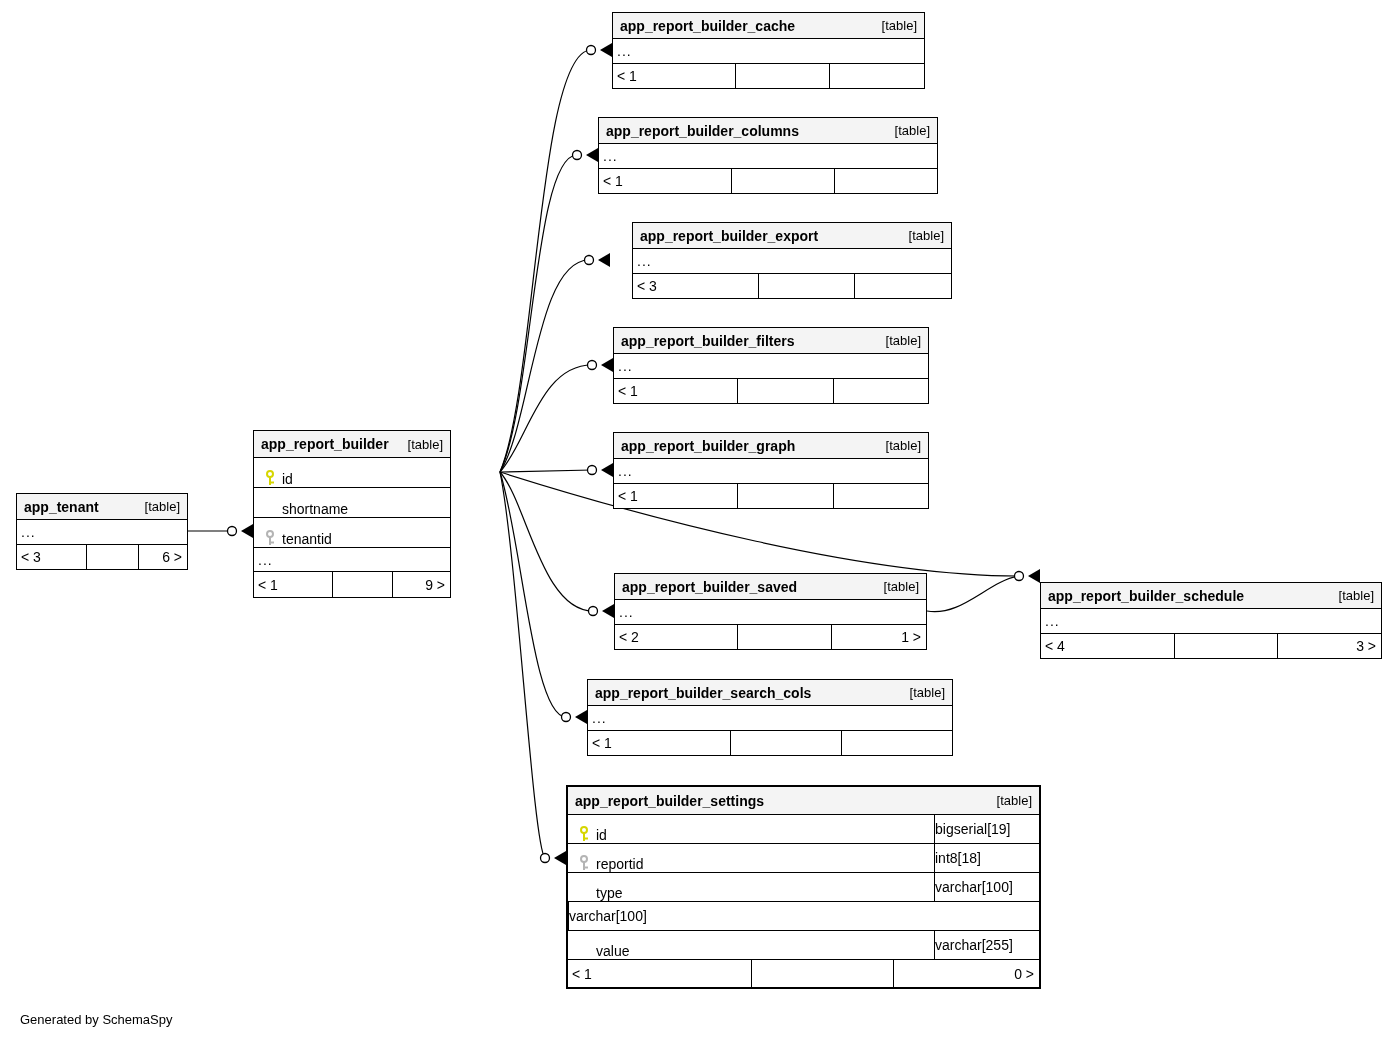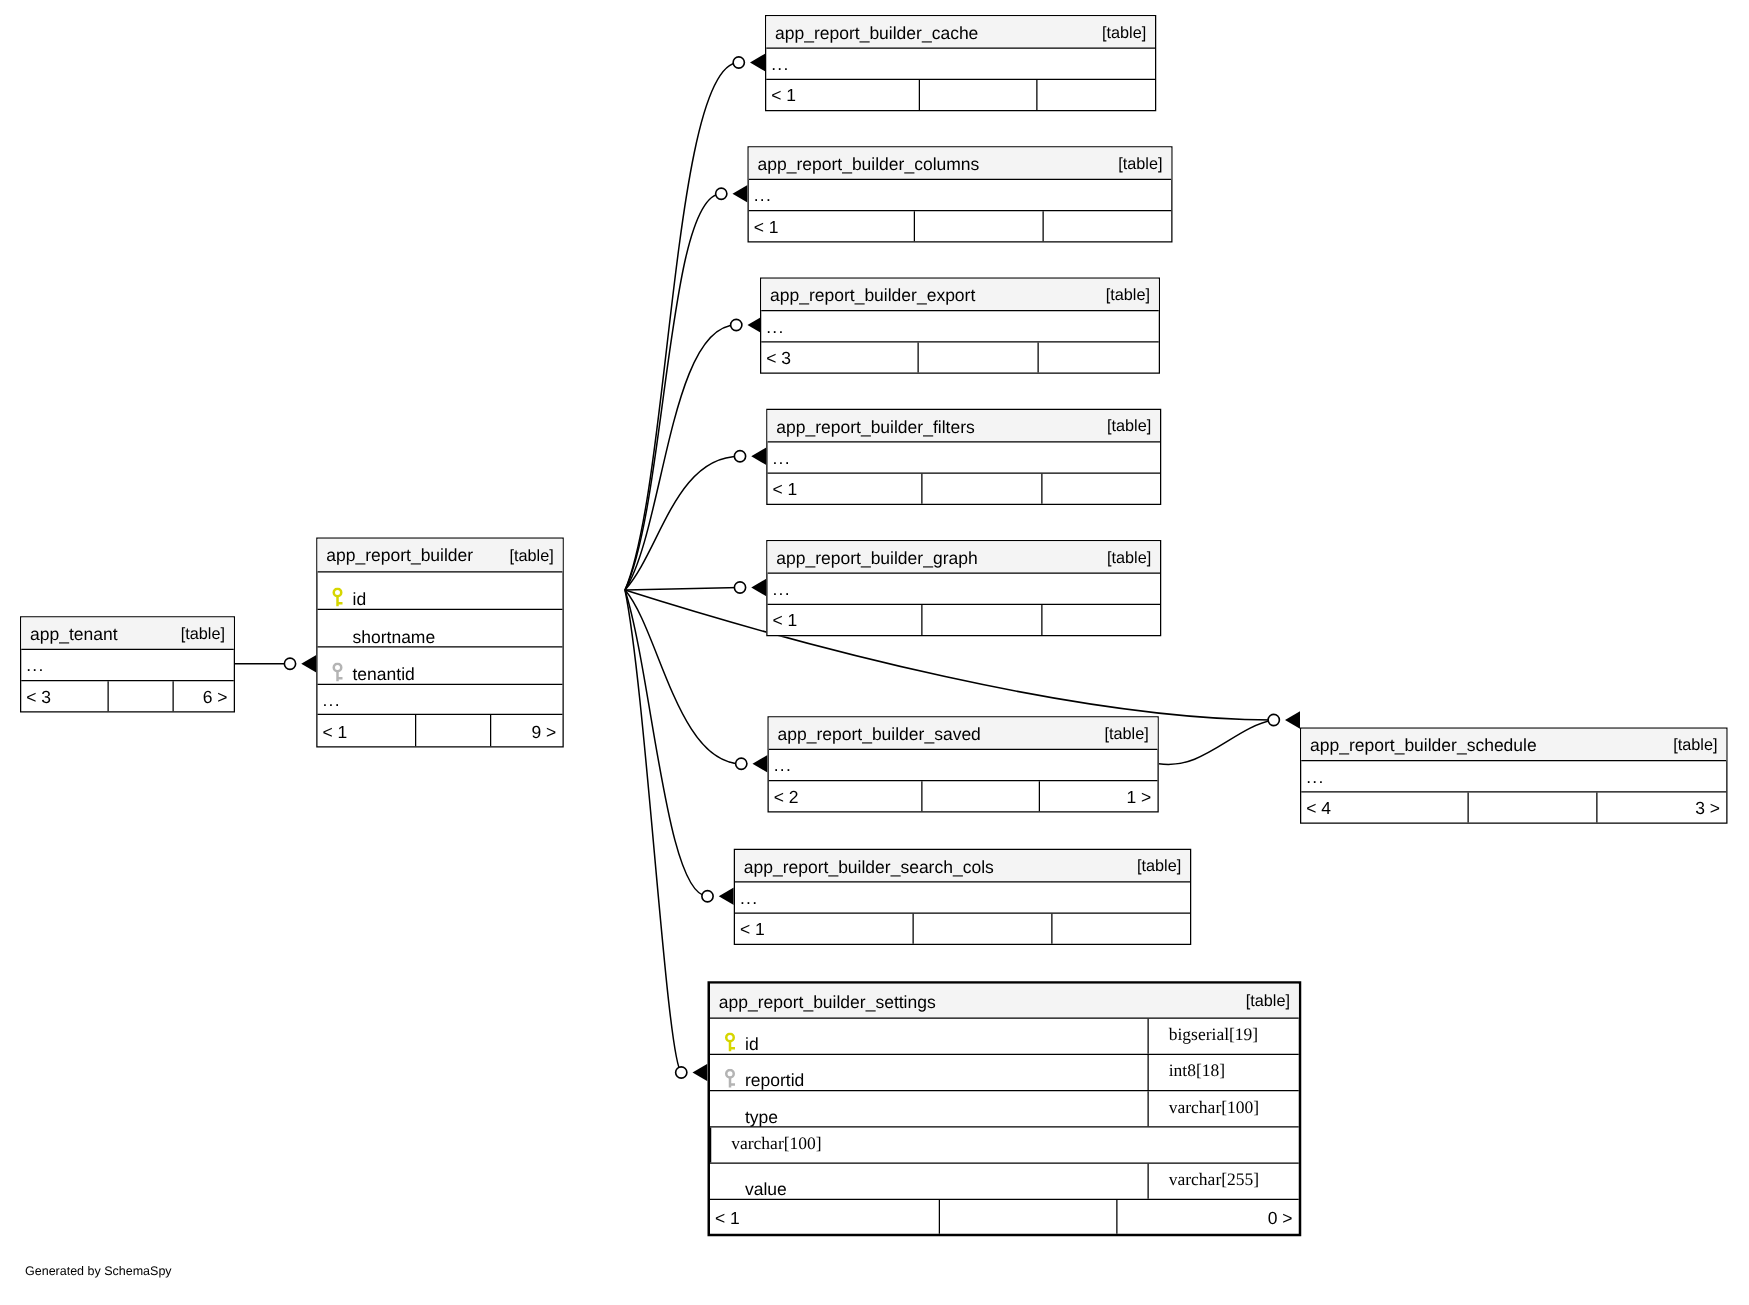--- a/index.html
+++ b/index.html
@@ -7,43 +7,43 @@
           font-family:"Liberation Sans",sans-serif;color:#000;overflow:hidden;}
   svg.edges{position:absolute;left:0;top:0;width:1399px;height:1044px;}
   svg.edges path.rel{fill:none;stroke:#000;stroke-width:1.2px;}
   svg.edges circle.dot{fill:#fff;stroke:#000;stroke-width:1.3px;}
   svg.edges polygon.crow{fill:#000;stroke:none;}
 
   .tbl{position:absolute;background:#fff;border:1px solid #000;box-sizing:border-box;font-size:14px;}
   .tbl.focus{border-width:2px;}
   .thead{display:flex;justify-content:space-between;align-items:center;
          background:#f4f4f4;border-bottom:1px solid #000;height:25px;padding:0 7px;}
-  .tname{font-weight:normal;white-space:nowrap;}
+  .tname{font-weight:bold;white-space:nowrap;}
   .ttag{font-size:13px;margin-left:14px;white-space:nowrap;}
   .ellrow{display:flex;align-items:center;height:24px;border-bottom:1px solid #000;padding-left:4px;letter-spacing:1px;}
   .frow{display:flex;align-items:stretch;height:29px;border-bottom:1px solid #000;}
   .fleft{display:flex;align-items:flex-end;flex:1;padding-left:6px;}
   .keyslot{width:20px;display:flex;align-items:center;justify-content:center;}
   .fname{padding-left:2px;white-space:nowrap;}
-  .ftype{width:104px;border-left:1px solid #000;display:flex;align-items:center;padding-left:16px;white-space:nowrap;font-family:Liberation Serif, serif;}
+  .ftype{width:104px;border-left:1px solid #000;display:flex;align-items:center;padding-left:0;white-space:nowrap;}
   .tfoot{display:flex;height:24px;align-items:stretch;}
   .fc{display:flex;align-items:center;}
   .fc1{width:38%;padding-left:4px;}
   .fc2{width:30%;border-left:1px solid #000;}
   .fc3{flex:1;border-left:1px solid #000;justify-content:flex-end;padding-right:5px;}
 
   .tbl-mid .thead{height:26px}
   .tbl-mid .frow{height:29px}
   .tbl-mid .ellrow{height:23px}
   .tbl-mid .tfoot{height:25px}
   .focus .thead{height:27px}
   .focus .frow{height:28px}
   .focus .tfoot{height:27px}
 
-  .note{position:absolute;left:20px;top:1012px;font-size:10px;}
+  .note{position:absolute;left:20px;top:1012px;font-size:13px;}
 </style>
 </head>
 <body>
 
 <div class="canvas">
 
   <svg class="edges">
     <path class="rel" d="M 188 531 H 232"></path>
     <path class="rel" d="M 500 472 C 536 388 538 50 591 50"></path>
     <path class="rel" d="M 500 472 C 533 402 534 155 577 155"></path>
@@ -98,21 +98,21 @@
       <span class="ttag">[table]</span>
     </div>
     <div class="ellrow">...</div>
     <div class="tfoot">
       <span class="fc fc1">&lt; 1</span>
       <span class="fc fc2"></span>
       <span class="fc fc3"></span>
     </div>
   </div>
 
-  <div class="tbl" style="left:608px;top:222px;width:320px;">
+  <div class="tbl" style="left:632px;top:222px;width:320px;">
     <div class="thead">
       <span class="tname">app_report_builder_export</span>
       <span class="ttag">[table]</span>
     </div>
     <div class="ellrow">...</div>
     <div class="tfoot">
       <span class="fc fc1">&lt; 3</span>
       <span class="fc fc2"></span>
       <span class="fc fc3"></span>
     </div>

